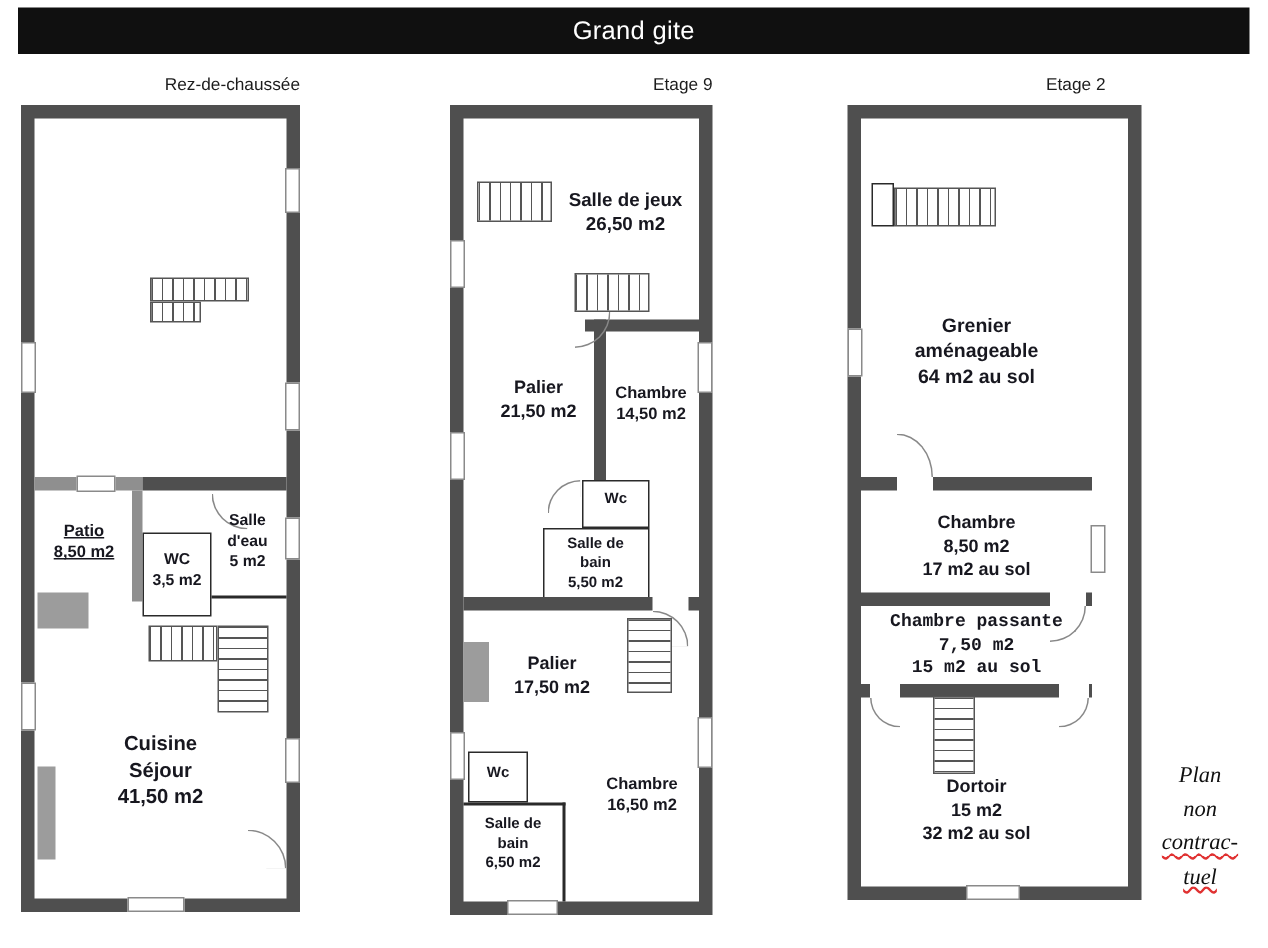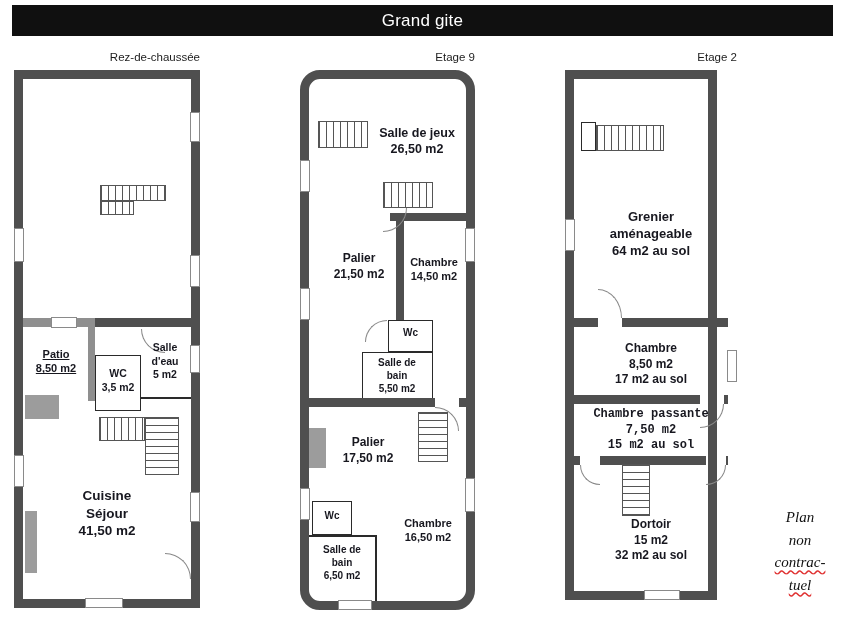--- a/index.html
+++ b/index.html
@@ -100,21 +100,21 @@
 
     <div class="window" style="left:167px; top:33px;  width:10px; height:30px;"></div>
     <div class="window" style="left:-9px;  top:149px; width:10px; height:34px;"></div>
     <div class="window" style="left:167px; top:176px; width:10px; height:32px;"></div>
     <div class="window" style="left:167px; top:266px; width:10px; height:28px;"></div>
     <div class="window" style="left:-9px;  top:376px; width:10px; height:32px;"></div>
     <div class="window" style="left:167px; top:413px; width:10px; height:30px;"></div>
     <div class="window" style="left:62px;  top:519px; width:38px; height:10px;"></div>
   </div>
 
-  <div class="plan" style="left:300px; width:175px; height:540px;border-radius:20px;">
+  <div class="plan" style="left:300px; width:175px; height:540px;">
 
     <div class="stairs-h" style="left:9px; top:42px; width:50px; height:27px;"></div>
 
     <div class="room-label" style="left:60px; top:46px; width:96px; font-size:12.5px;">
       <span class="nm">Salle de jeux</span>
       <span class="ar">26,50 m2</span>
     </div>
 
     <div class="stairs-h" style="left:74px; top:103px; width:50px; height:26px;"></div>
     <div class="arc br" style="left:74px; top:129px; width:24px; height:24px;"></div>
@@ -174,21 +174,21 @@
     </div>
 
     <div class="window" style="left:-9px;  top:81px;  width:10px; height:32px;"></div>
     <div class="window" style="left:156px; top:149px; width:10px; height:34px;"></div>
     <div class="window" style="left:-9px;  top:209px; width:10px; height:32px;"></div>
     <div class="window" style="left:156px; top:399px; width:10px; height:34px;"></div>
     <div class="window" style="left:-9px;  top:409px; width:10px; height:32px;"></div>
     <div class="window" style="left:29px;  top:521px; width:34px; height:10px;"></div>
   </div>
 
-  <div class="plan" style="left:565px; width:152px; height:530px;">
+  <div class="plan" style="left:565px; width:196px; height:530px;">
 
     <div class="thin-box" style="left:7px; top:43px; width:15px; height:29px;"></div>
     <div class="stairs-h" style="left:22px; top:46px; width:68px; height:26px;"></div>
 
     <div class="room-label" style="left:17px; top:130px; width:120px; font-size:13px;">
       <span class="nm">Grenier aménageable</span>
       <span class="ar">64 m2 au sol</span>
     </div>
 
     <div class="wall" style="left:0; top:239px; width:24px; height:9px;"></div>

